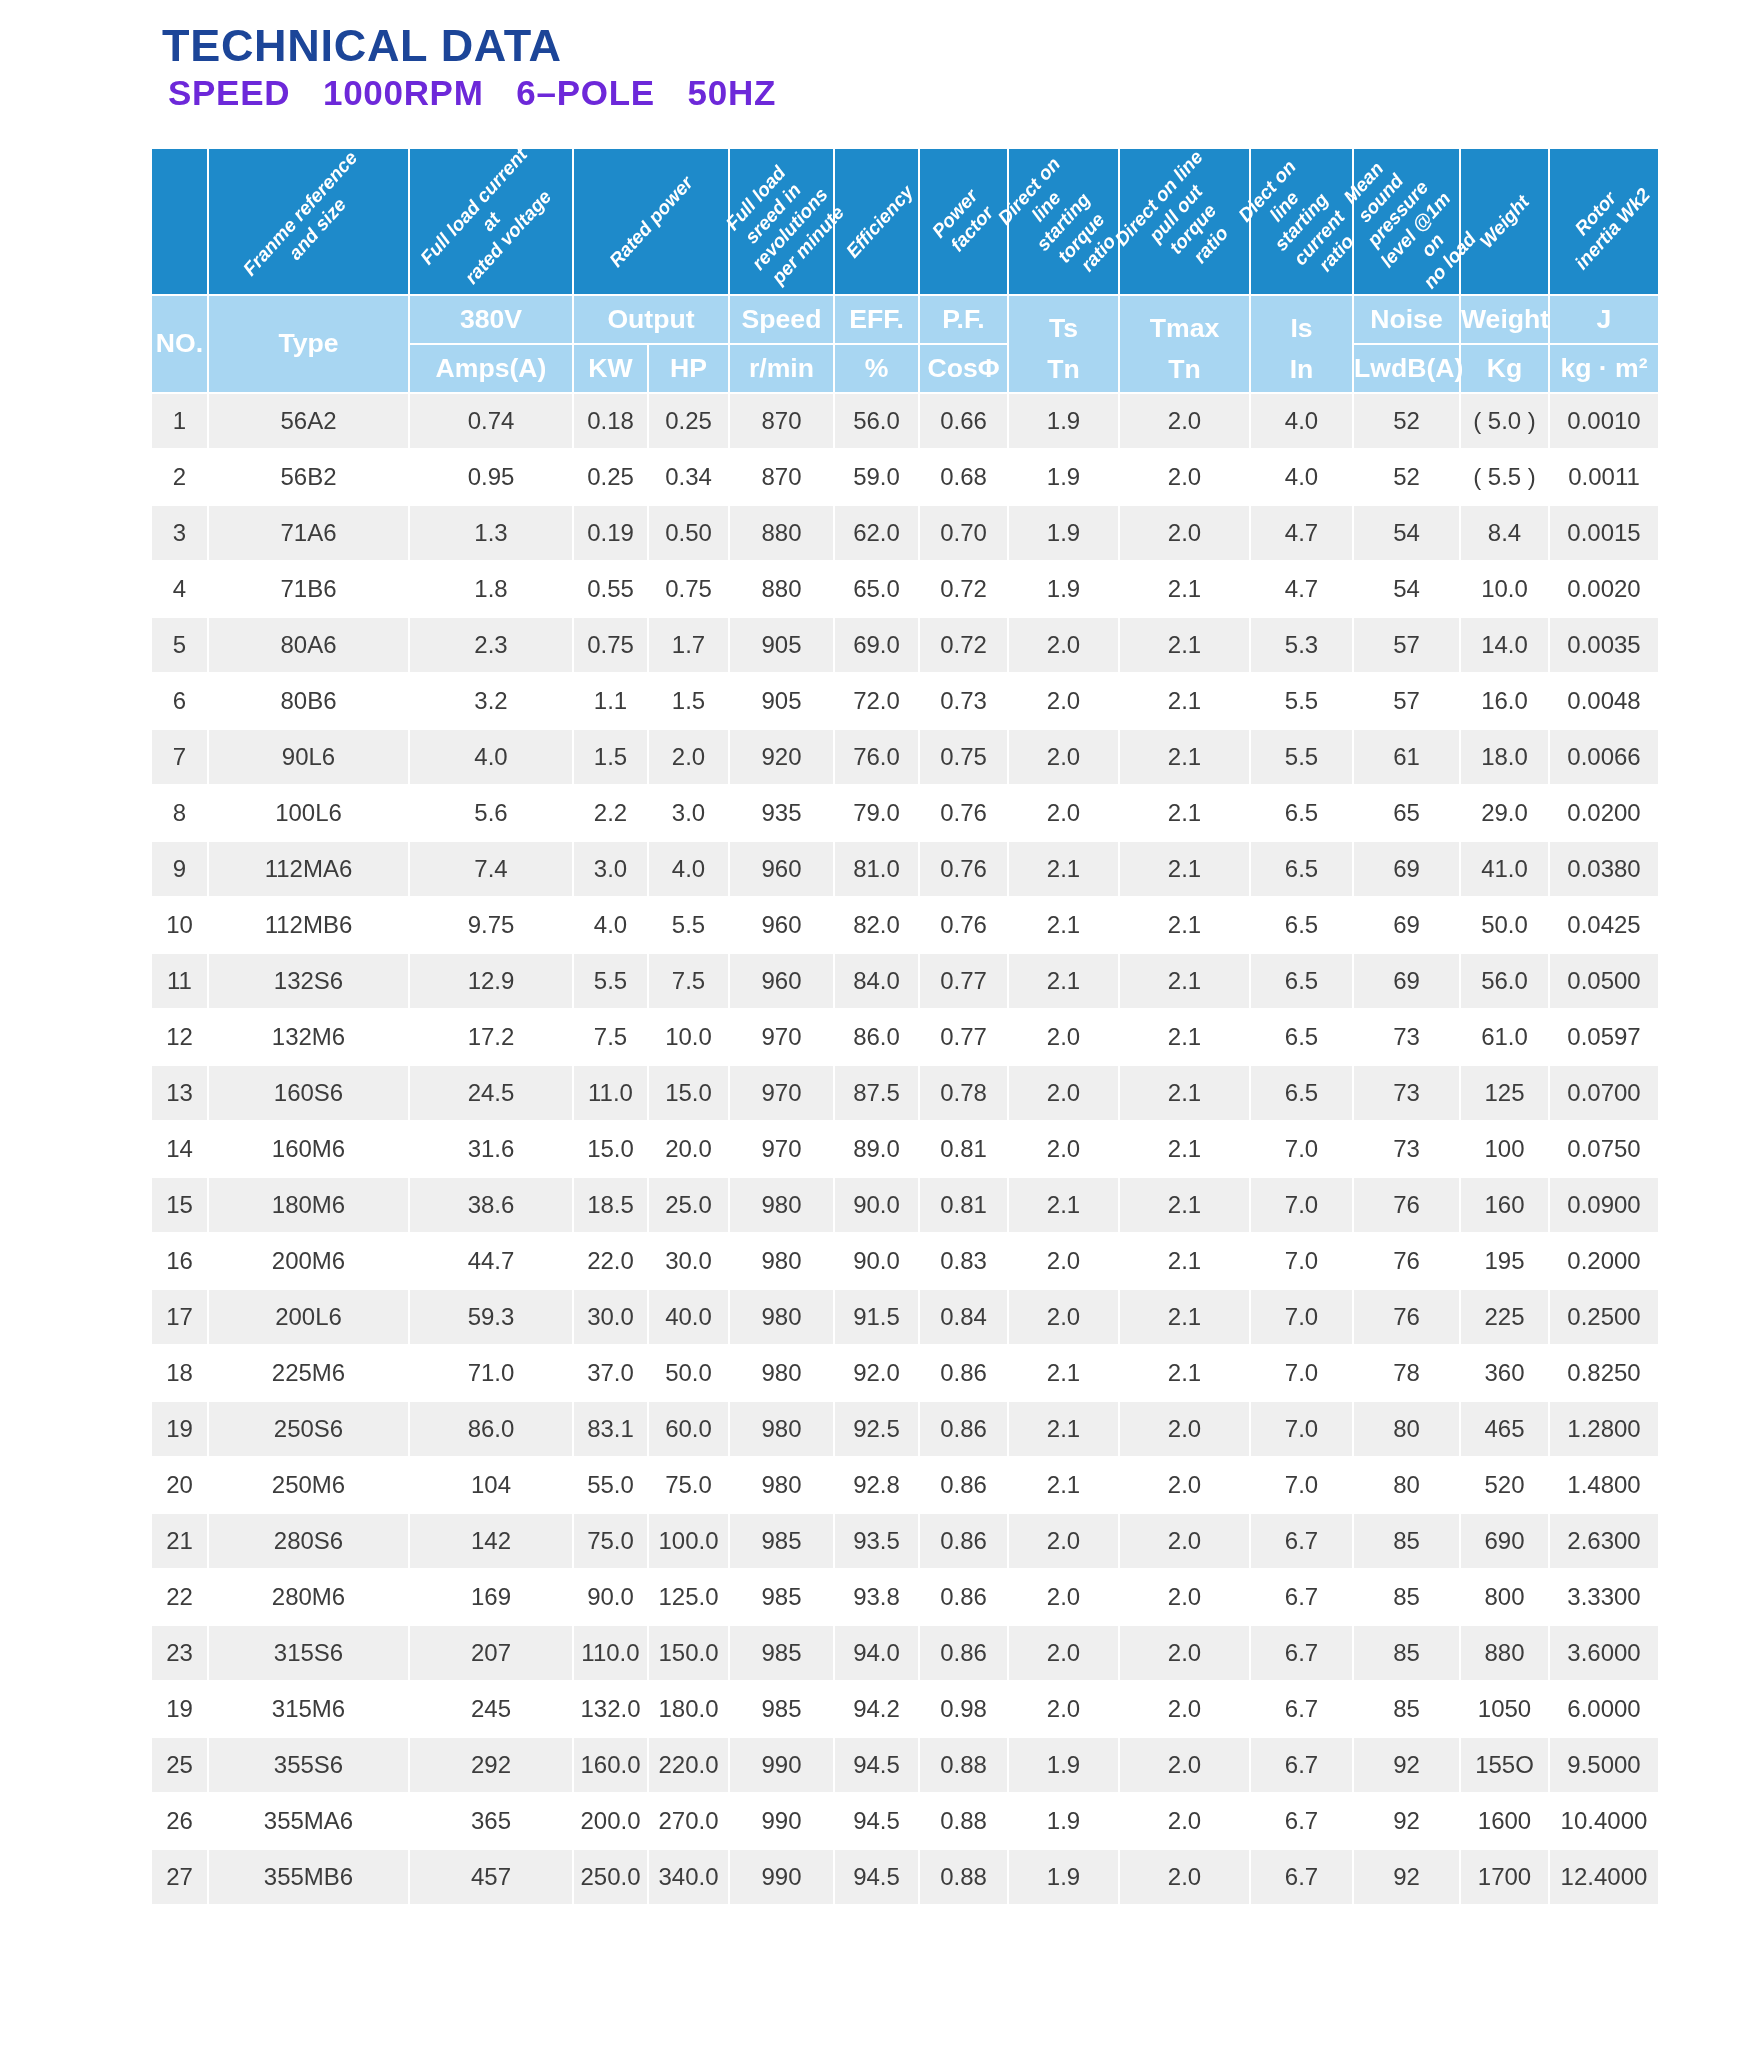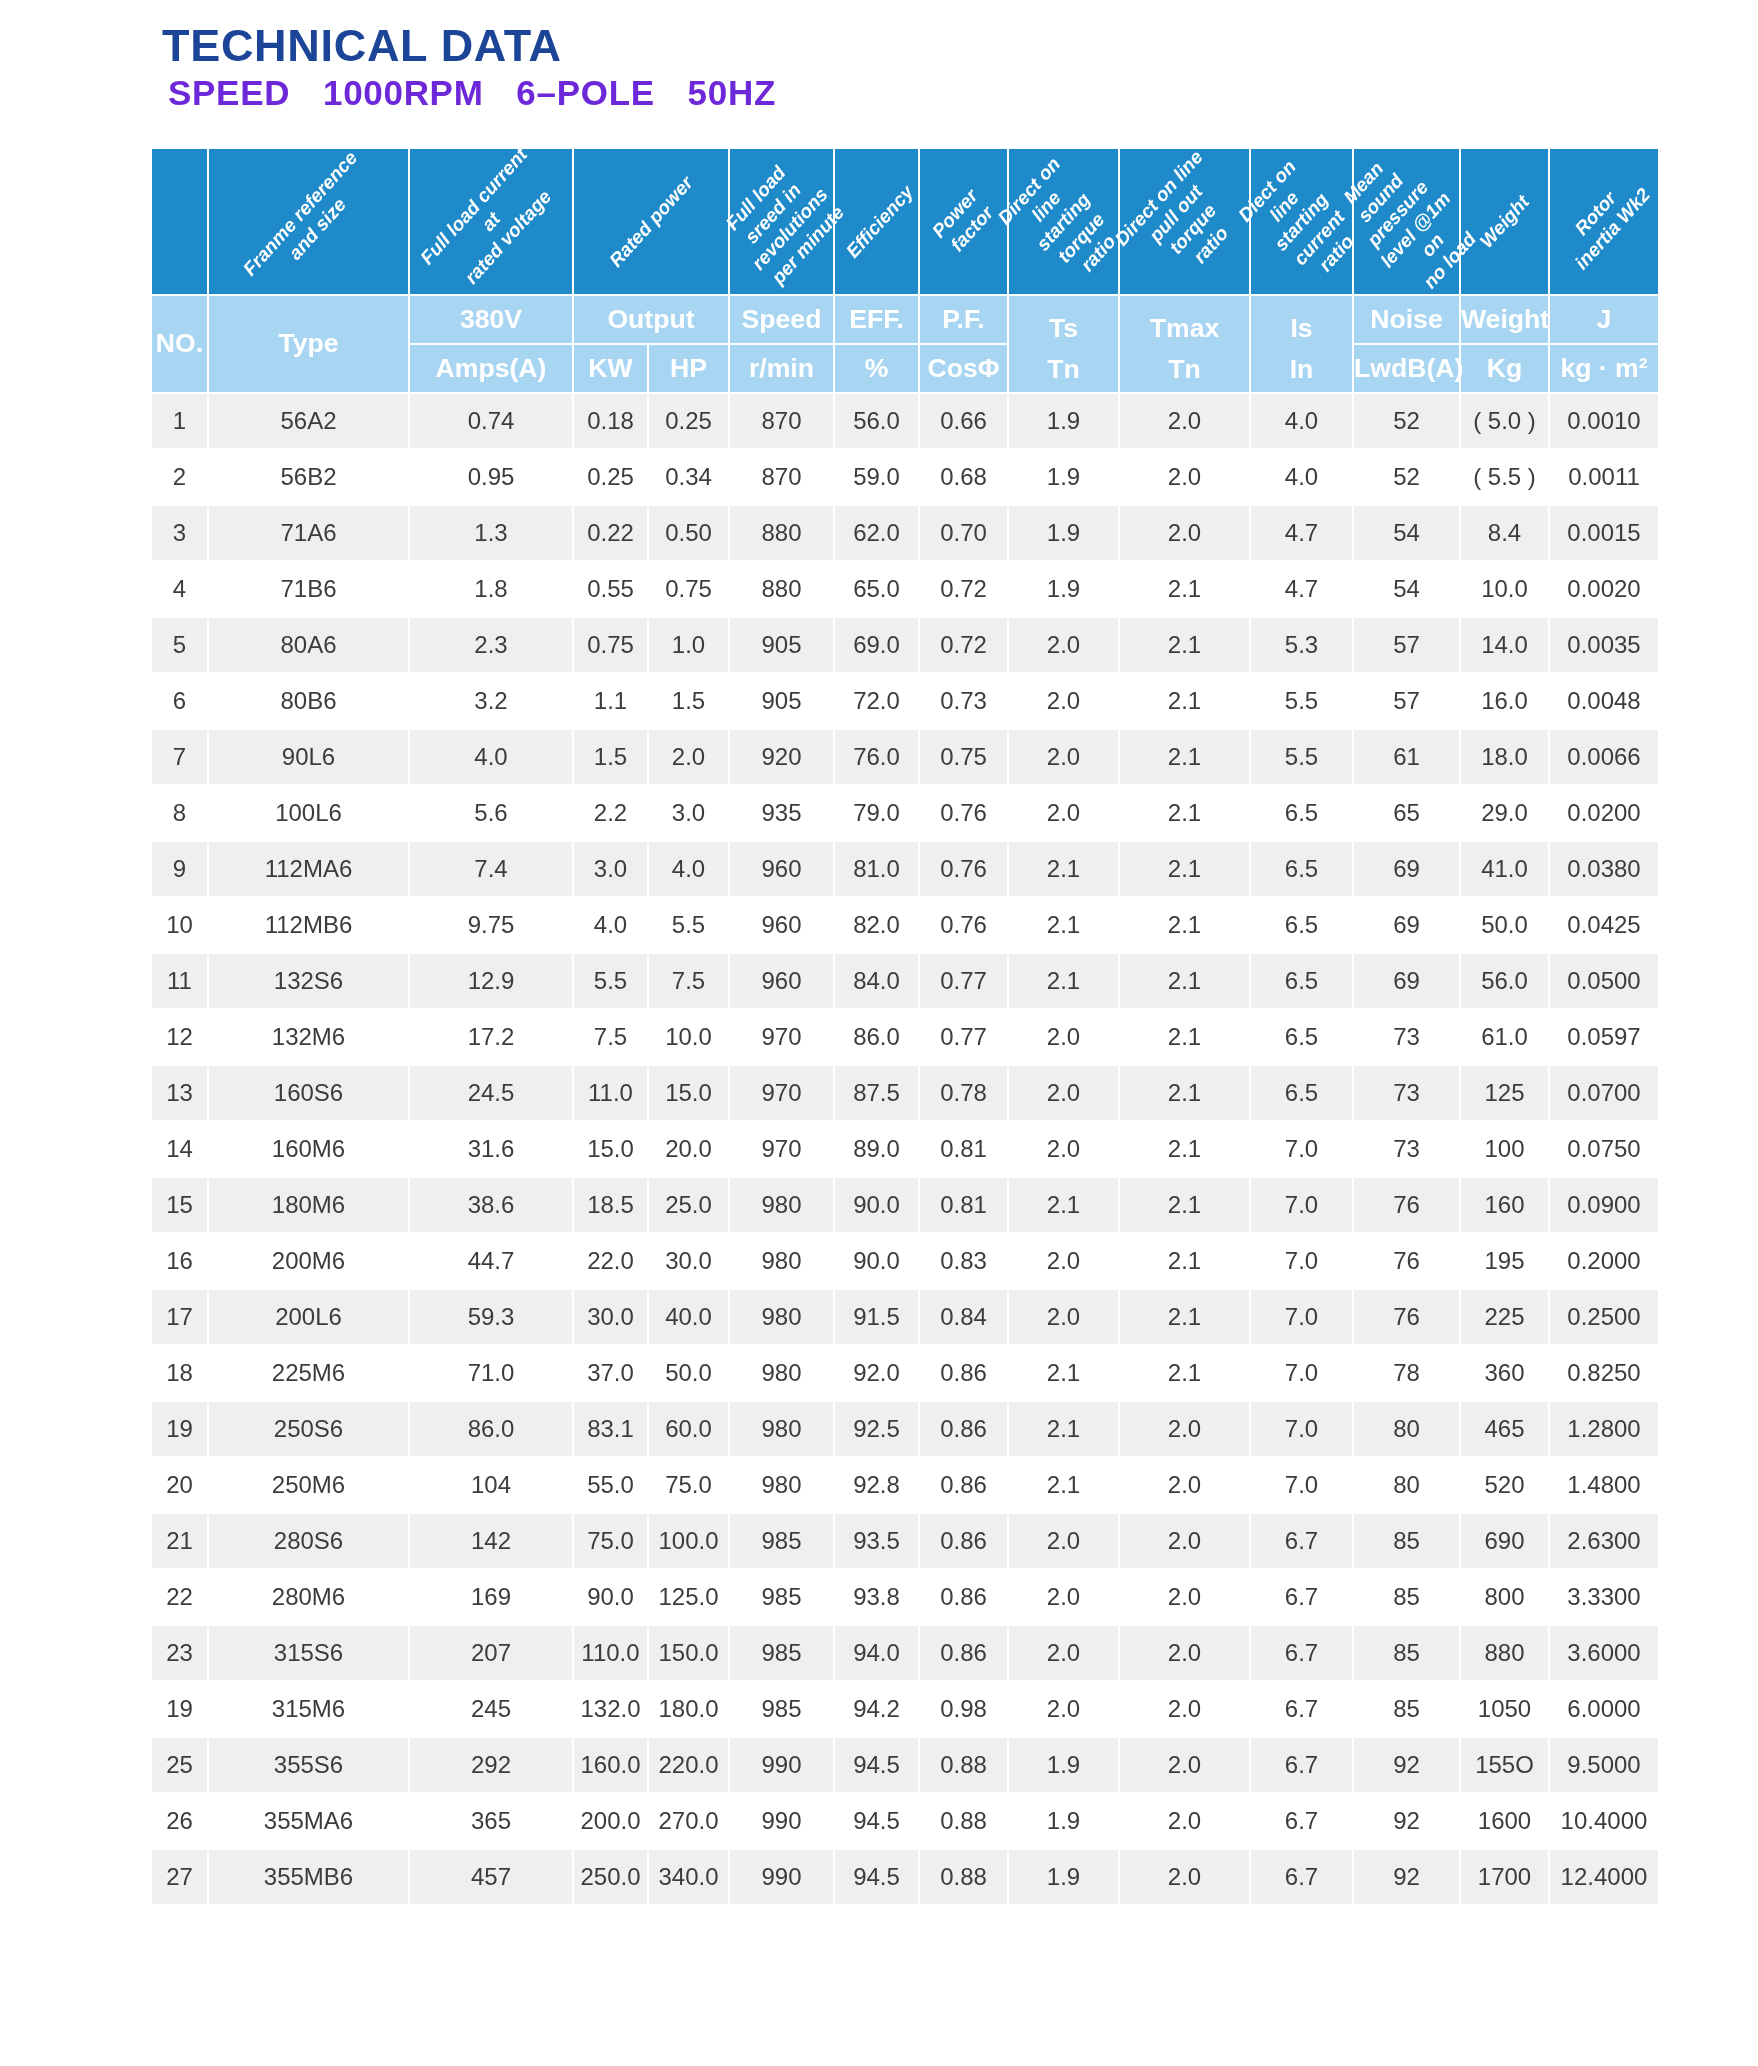--- a/index.html
+++ b/index.html
@@ -182,21 +182,21 @@
           <td>2.0</td>
           <td>4.0</td>
           <td>52</td>
           <td>( 5.5 )</td>
           <td>0.0011</td>
         </tr>
         <tr class="odd">
           <td>3</td>
           <td>71A6</td>
           <td>1.3</td>
-          <td>0.22</td>
+          <td>0.19</td>
           <td>0.50</td>
           <td>880</td>
           <td>62.0</td>
           <td>0.70</td>
           <td>1.9</td>
           <td>2.0</td>
           <td>4.7</td>
           <td>54</td>
           <td>8.4</td>
           <td>0.0015</td>
@@ -215,21 +215,21 @@
           <td>4.7</td>
           <td>54</td>
           <td>10.0</td>
           <td>0.0020</td>
         </tr>
         <tr class="odd">
           <td>5</td>
           <td>80A6</td>
           <td>2.3</td>
           <td>0.75</td>
-          <td>1.0</td>
+          <td>1.7</td>
           <td>905</td>
           <td>69.0</td>
           <td>0.72</td>
           <td>2.0</td>
           <td>2.1</td>
           <td>5.3</td>
           <td>57</td>
           <td>14.0</td>
           <td>0.0035</td>
         </tr>

